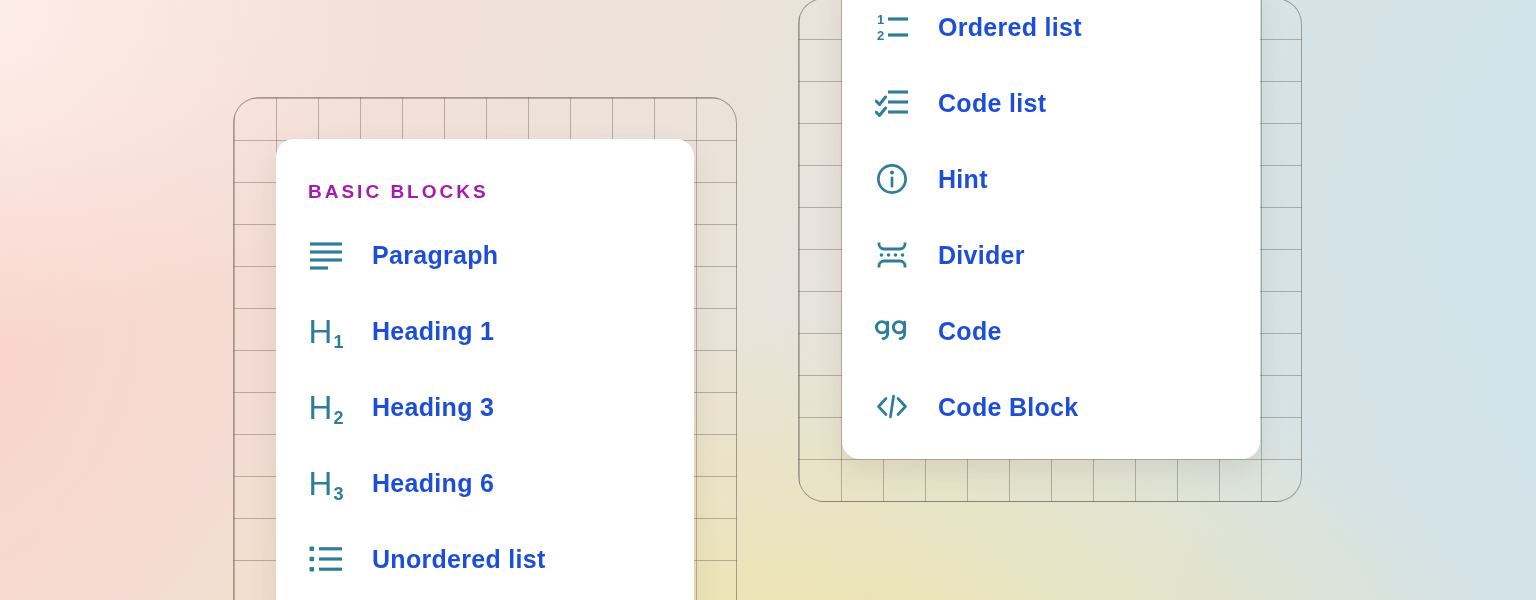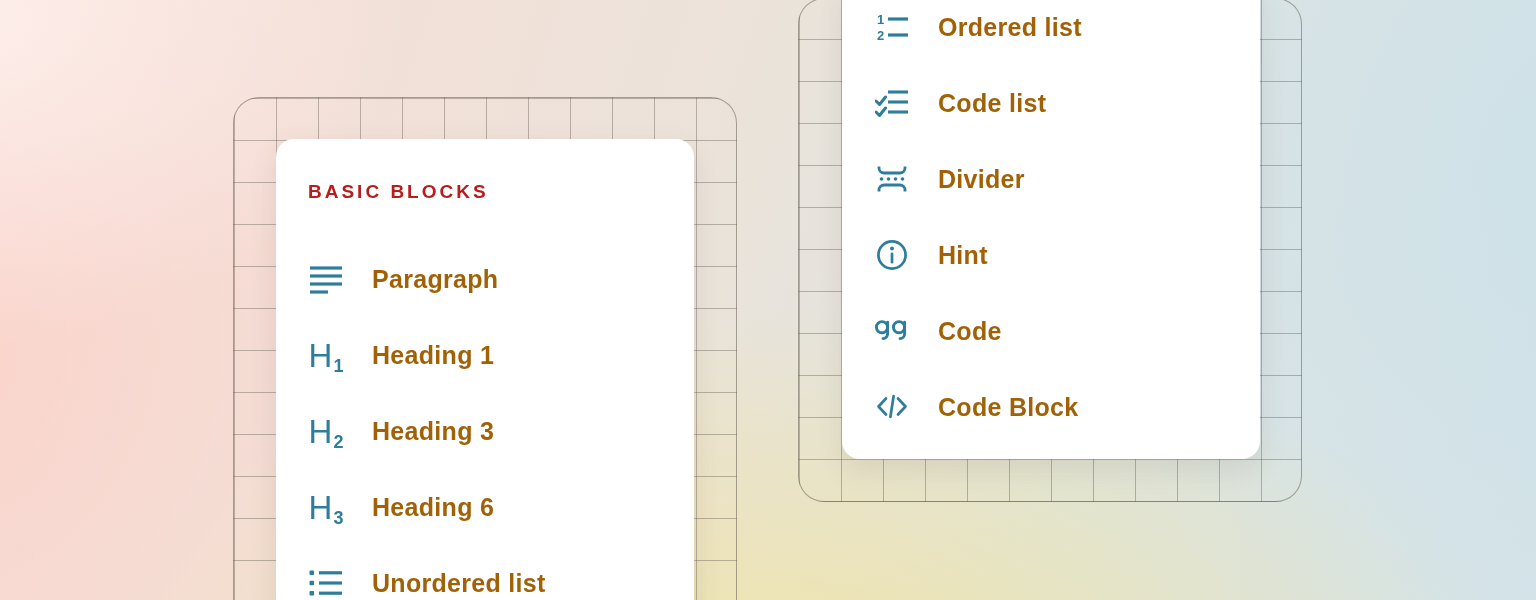--- a/index.html
+++ b/index.html
@@ -24,27 +24,27 @@
   }
   #left-panel{left:233px;top:97px;width:504px;height:540px;}
   #right-panel{left:798px;top:-2px;width:504px;height:504px;background-position:left bottom;}
   .card{
     position:absolute;box-sizing:border-box;background:#ffffff;border-radius:18px;
     box-shadow:0 10px 28px rgba(96,70,56,.12);
   }
   #left-card{left:276px;top:139px;width:418px;height:500px;padding:43px 0 0 32px;}
   #right-card{left:842px;top:-20px;width:418px;height:479px;padding:9px 0 0 32px;}
   .section-label{
-    height:19px;line-height:19px;margin:0 0 40px 0;
-    font-size:19px;font-weight:700;letter-spacing:3px;color:#b91c1c;
+    height:19px;line-height:19px;margin:0 0 16px 0;
+    font-size:19px;font-weight:700;letter-spacing:3px;color:#a21caf;
   }
   .item{display:flex;align-items:center;height:76px;cursor:pointer;}
   .icon{width:36px;height:36px;flex:0 0 36px;display:flex;align-items:center;justify-content:center;}
   .icon svg{display:block;}
-  .label{margin-left:28px;font-size:25px;font-weight:700;color:#a16207;letter-spacing:.3px;white-space:nowrap;}
+  .label{margin-left:28px;font-size:25px;font-weight:700;color:#1d4ed8;letter-spacing:.3px;white-space:nowrap;}
   .h-icon{color:#2e7d9b;font-size:33px;font-weight:400;line-height:1;display:flex;align-items:flex-end;}
   .h-sub{font-size:18px;font-weight:700;position:relative;top:3px;margin-left:1px;}
   svg .st{stroke:#2e7d9b;fill:none;}
   svg .fl{fill:#2e7d9b;stroke:none;}
   svg text{font-family:"Liberation Sans",sans-serif;}
 </style>
 </head>
 <body>
 
 <div id="left-panel" class="grid-panel"></div>
@@ -133,40 +133,40 @@
         <polyline class="st" stroke-width="3" stroke-linecap="round" stroke-linejoin="round" points="1,15 4.5,18.5 10.5,11"></polyline>
         <polyline class="st" stroke-width="3" stroke-linecap="round" stroke-linejoin="round" points="1,26 4.5,29.5 10.5,22"></polyline>
       </svg>
     </span>
     <span class="label">Code list</span>
   </div>
 
   <div class="item">
     <span class="icon">
       <svg width="36" height="36" viewBox="0 0 36 36">
+        <circle class="st" stroke-width="2.7" cx="18" cy="18" r="13.6"></circle>
+        <circle class="fl" cx="18" cy="11.6" r="2"></circle>
+        <line class="st" stroke-width="2.7" stroke-linecap="round" x1="18" y1="16.8" x2="18" y2="25.2"></line>
+      </svg>
+    </span>
+    <span class="label">Hint</span>
+  </div>
+
+  <div class="item">
+    <span class="icon">
+      <svg width="36" height="36" viewBox="0 0 36 36">
         <path class="st" stroke-width="2.8" d="M5 5.5 v1.5 a5 5 0 0 0 5 5 h16 a5 5 0 0 0 5 -5 V5.5"></path>
         <circle class="fl" cx="7.5" cy="18" r="1.8"></circle>
         <circle class="fl" cx="14.5" cy="18" r="1.8"></circle>
         <circle class="fl" cx="21.5" cy="18" r="1.8"></circle>
         <circle class="fl" cx="28.5" cy="18" r="1.8"></circle>
         <path class="st" stroke-width="2.8" d="M5 30.5 v-1.5 a5 5 0 0 1 5 -5 h16 a5 5 0 0 1 5 5 v1.5"></path>
       </svg>
     </span>
     <span class="label">Divider</span>
-  </div>
-
-  <div class="item">
-    <span class="icon">
-      <svg width="36" height="36" viewBox="0 0 36 36">
-        <circle class="st" stroke-width="2.7" cx="18" cy="18" r="13.6"></circle>
-        <circle class="fl" cx="18" cy="11.6" r="2"></circle>
-        <line class="st" stroke-width="2.7" stroke-linecap="round" x1="18" y1="16.8" x2="18" y2="25.2"></line>
-      </svg>
-    </span>
-    <span class="label">Hint</span>
   </div>
 
   <div class="item">
     <span class="icon">
       <svg width="36" height="28" viewBox="0 0 36 28">
         <circle class="st" stroke-width="2.9" cx="8" cy="10.2" r="5.6"></circle>
         <path class="st" stroke-width="2.9" stroke-linecap="round" d="M13.6 5.2 V17 a4.6 4.6 0 0 1 -4.6 4.6"></path>
         <circle class="st" stroke-width="2.9" cx="25" cy="10.2" r="5.6"></circle>
         <path class="st" stroke-width="2.9" stroke-linecap="round" d="M30.6 5.2 V17 a4.6 4.6 0 0 1 -4.6 4.6"></path>
       </svg>

